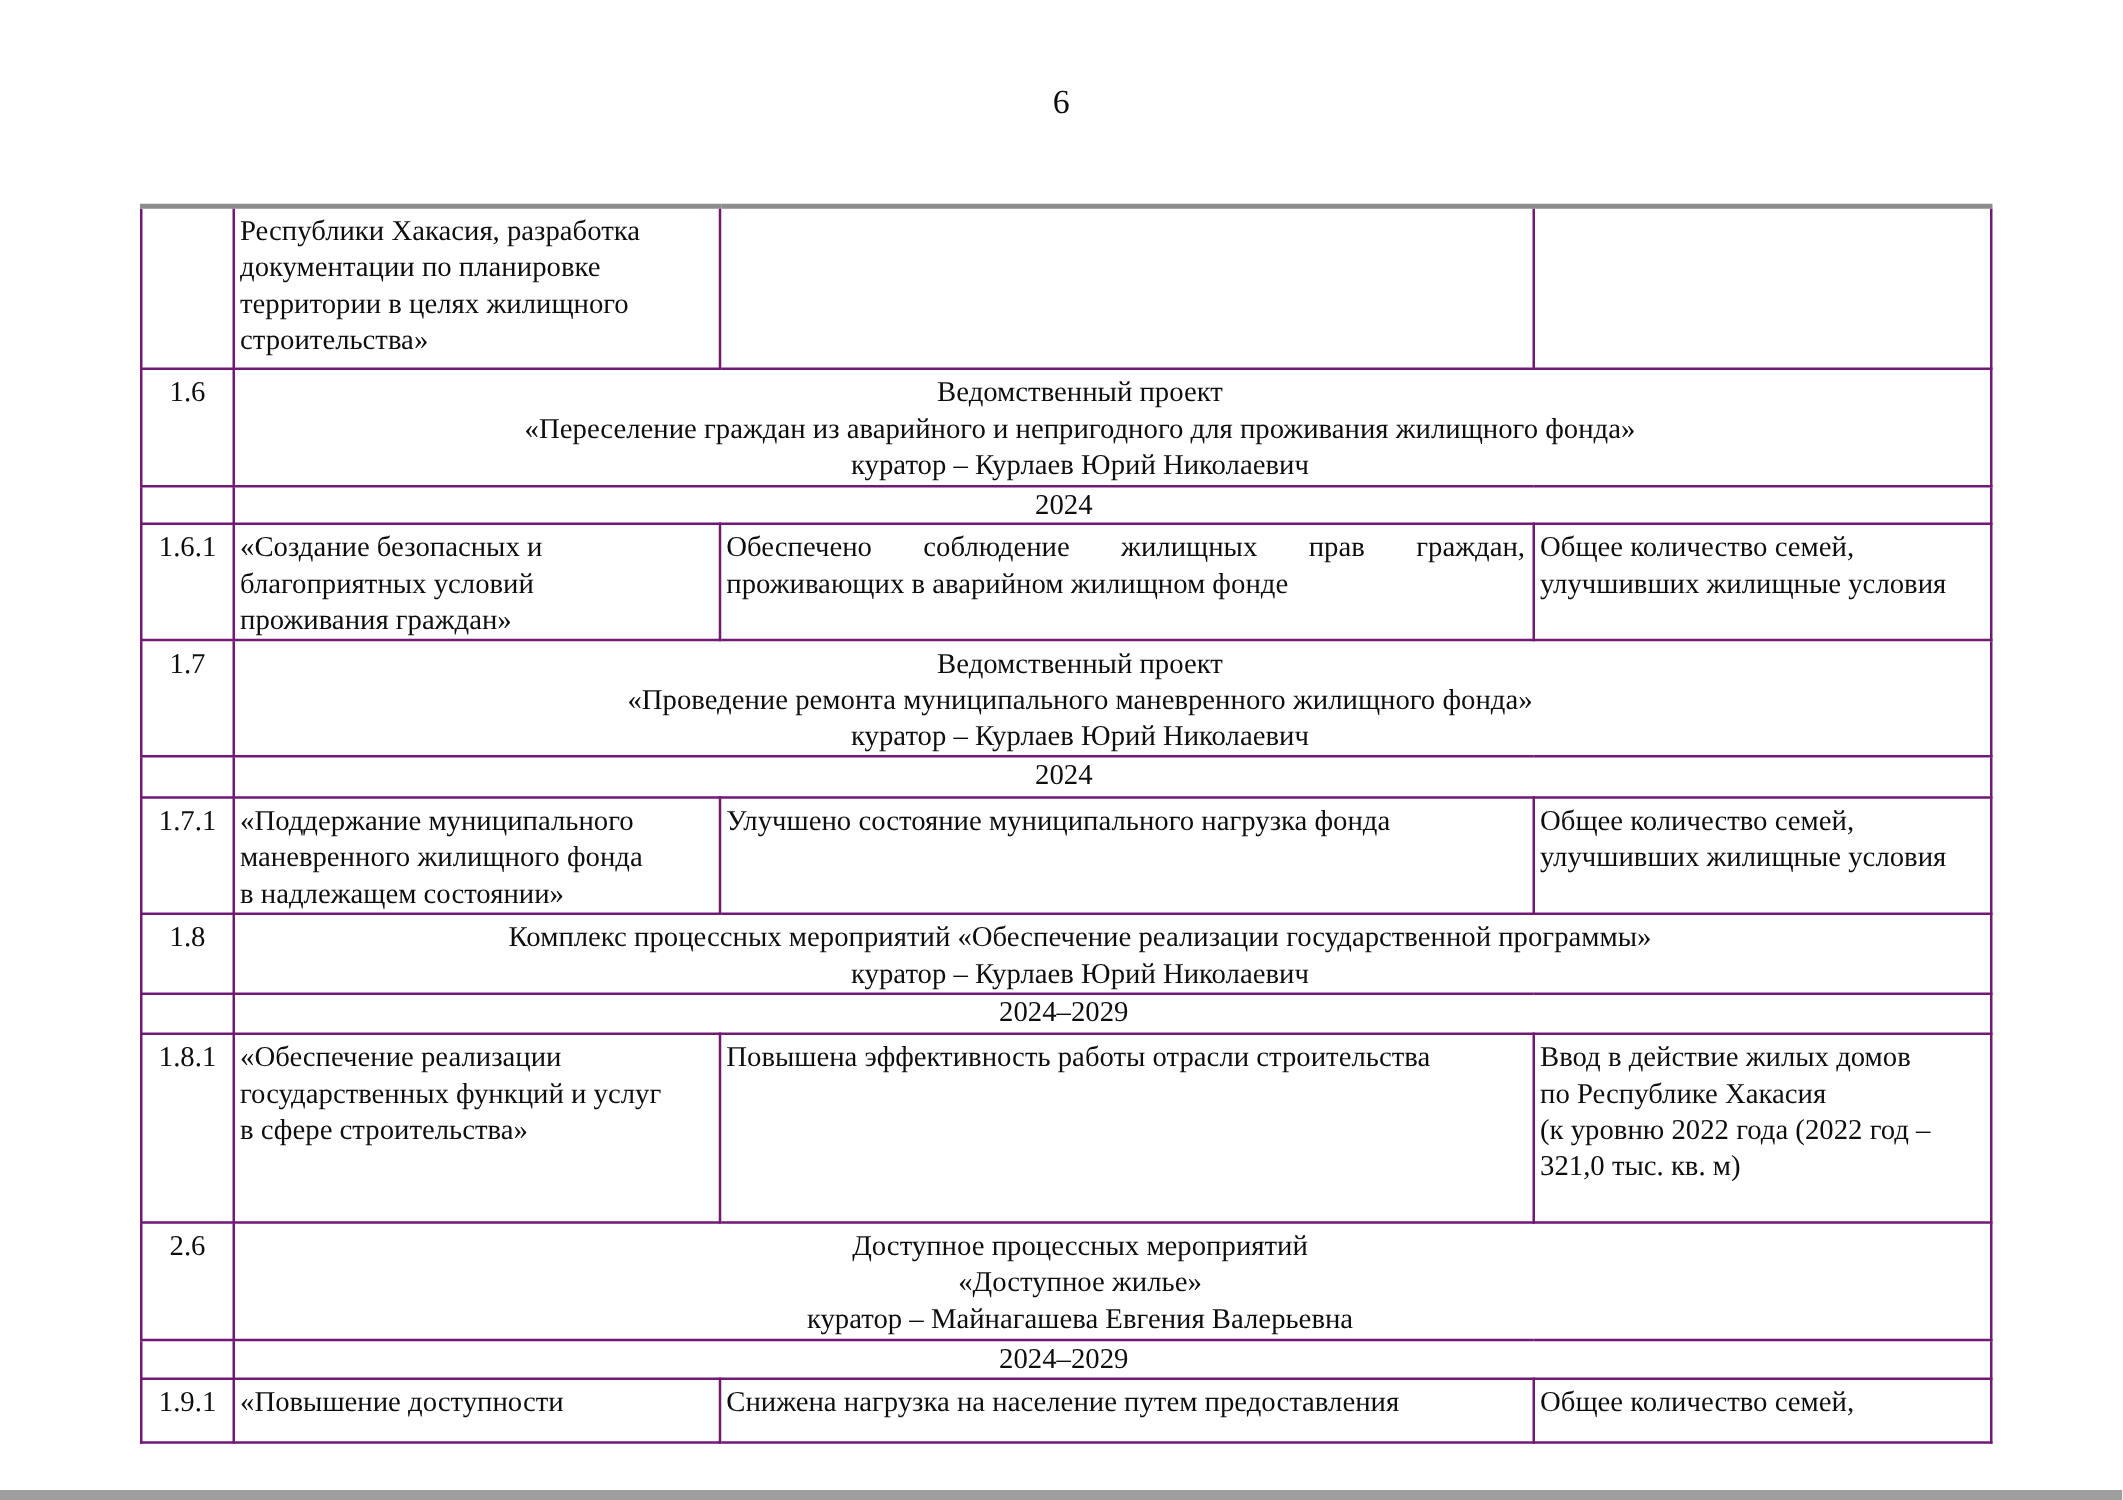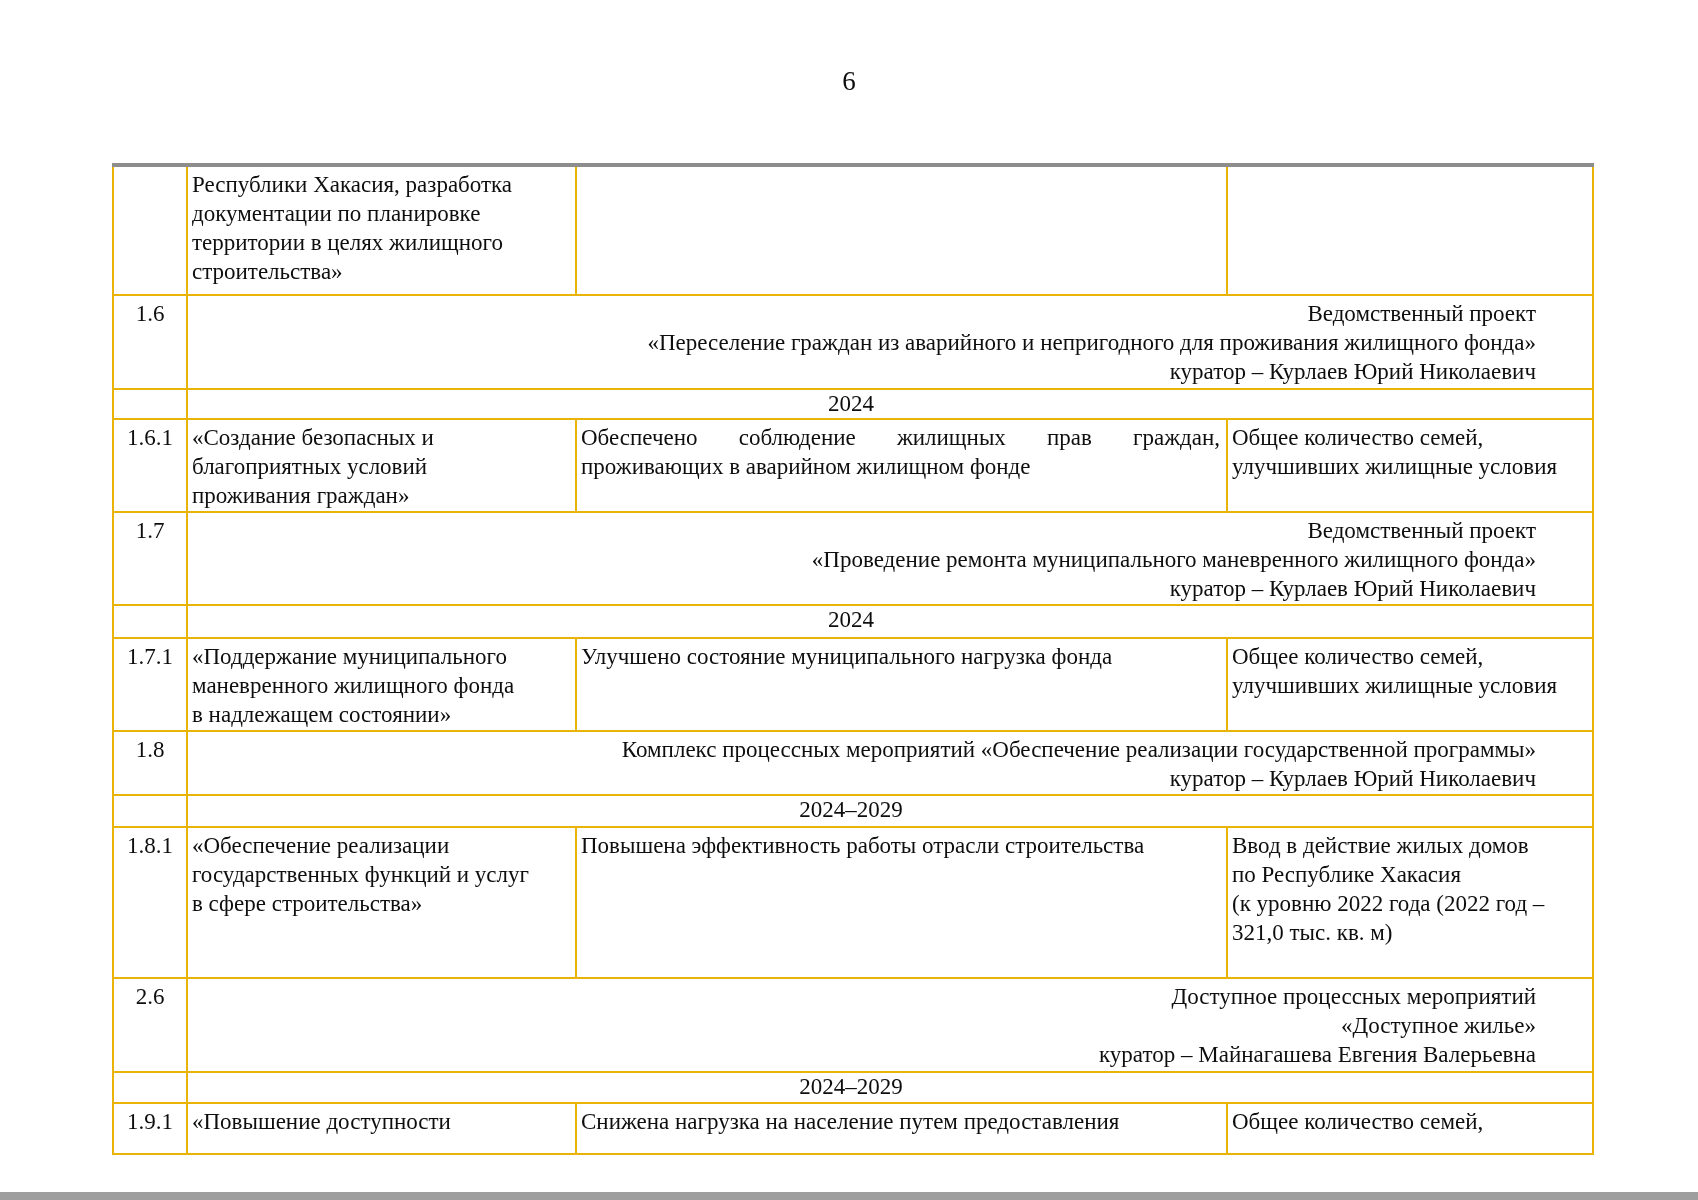--- a/index.html
+++ b/index.html
@@ -25,33 +25,33 @@
     position: absolute;
     left: 112px;
     top: 163px;
     width: 1480px;
     border-collapse: collapse;
     table-layout: fixed;
     font-size: 23px;
     line-height: 29px;
   }
   .doc-table td {
-    border: 2px solid #eab308;
+    border: 2px solid #701a75;
     vertical-align: top;
     padding: 3px 6px 1px 4px;
     overflow: hidden;
   }
   
   .doc-table tr:first-child td { border-top: 4px solid #8d8d8d; }
   .doc-table td.num-cell {
     text-align: center;
     padding: 3px 2px 1px 2px;
   }
   .doc-table td.merged-cell {
-    text-align: right;
+    text-align: center;
     padding-right: 56px; 
   }
   .doc-table td.year-cell {
     text-align: center;
     padding-top: 0;
     padding-bottom: 0;
     padding-right: 82px;
     line-height: 28px;
   }
   .prewrap { white-space: pre-line; }

